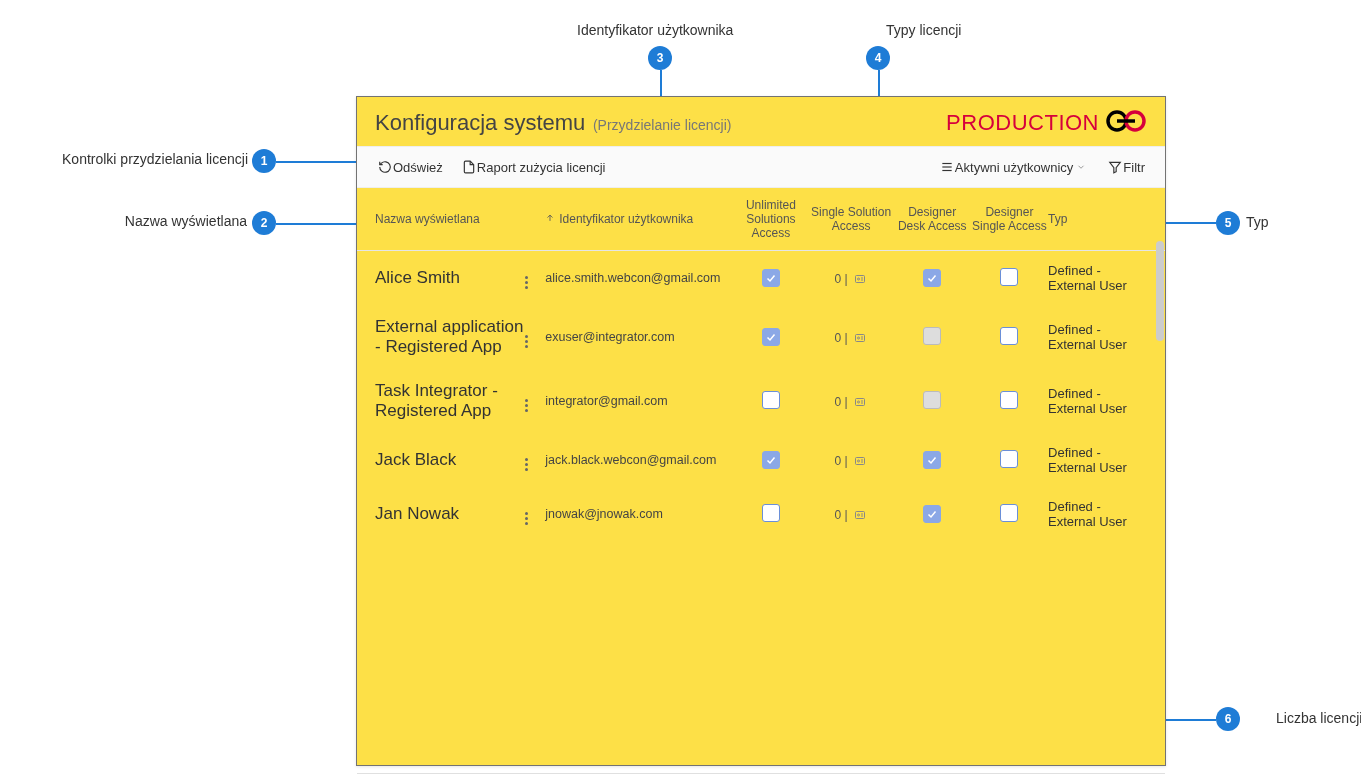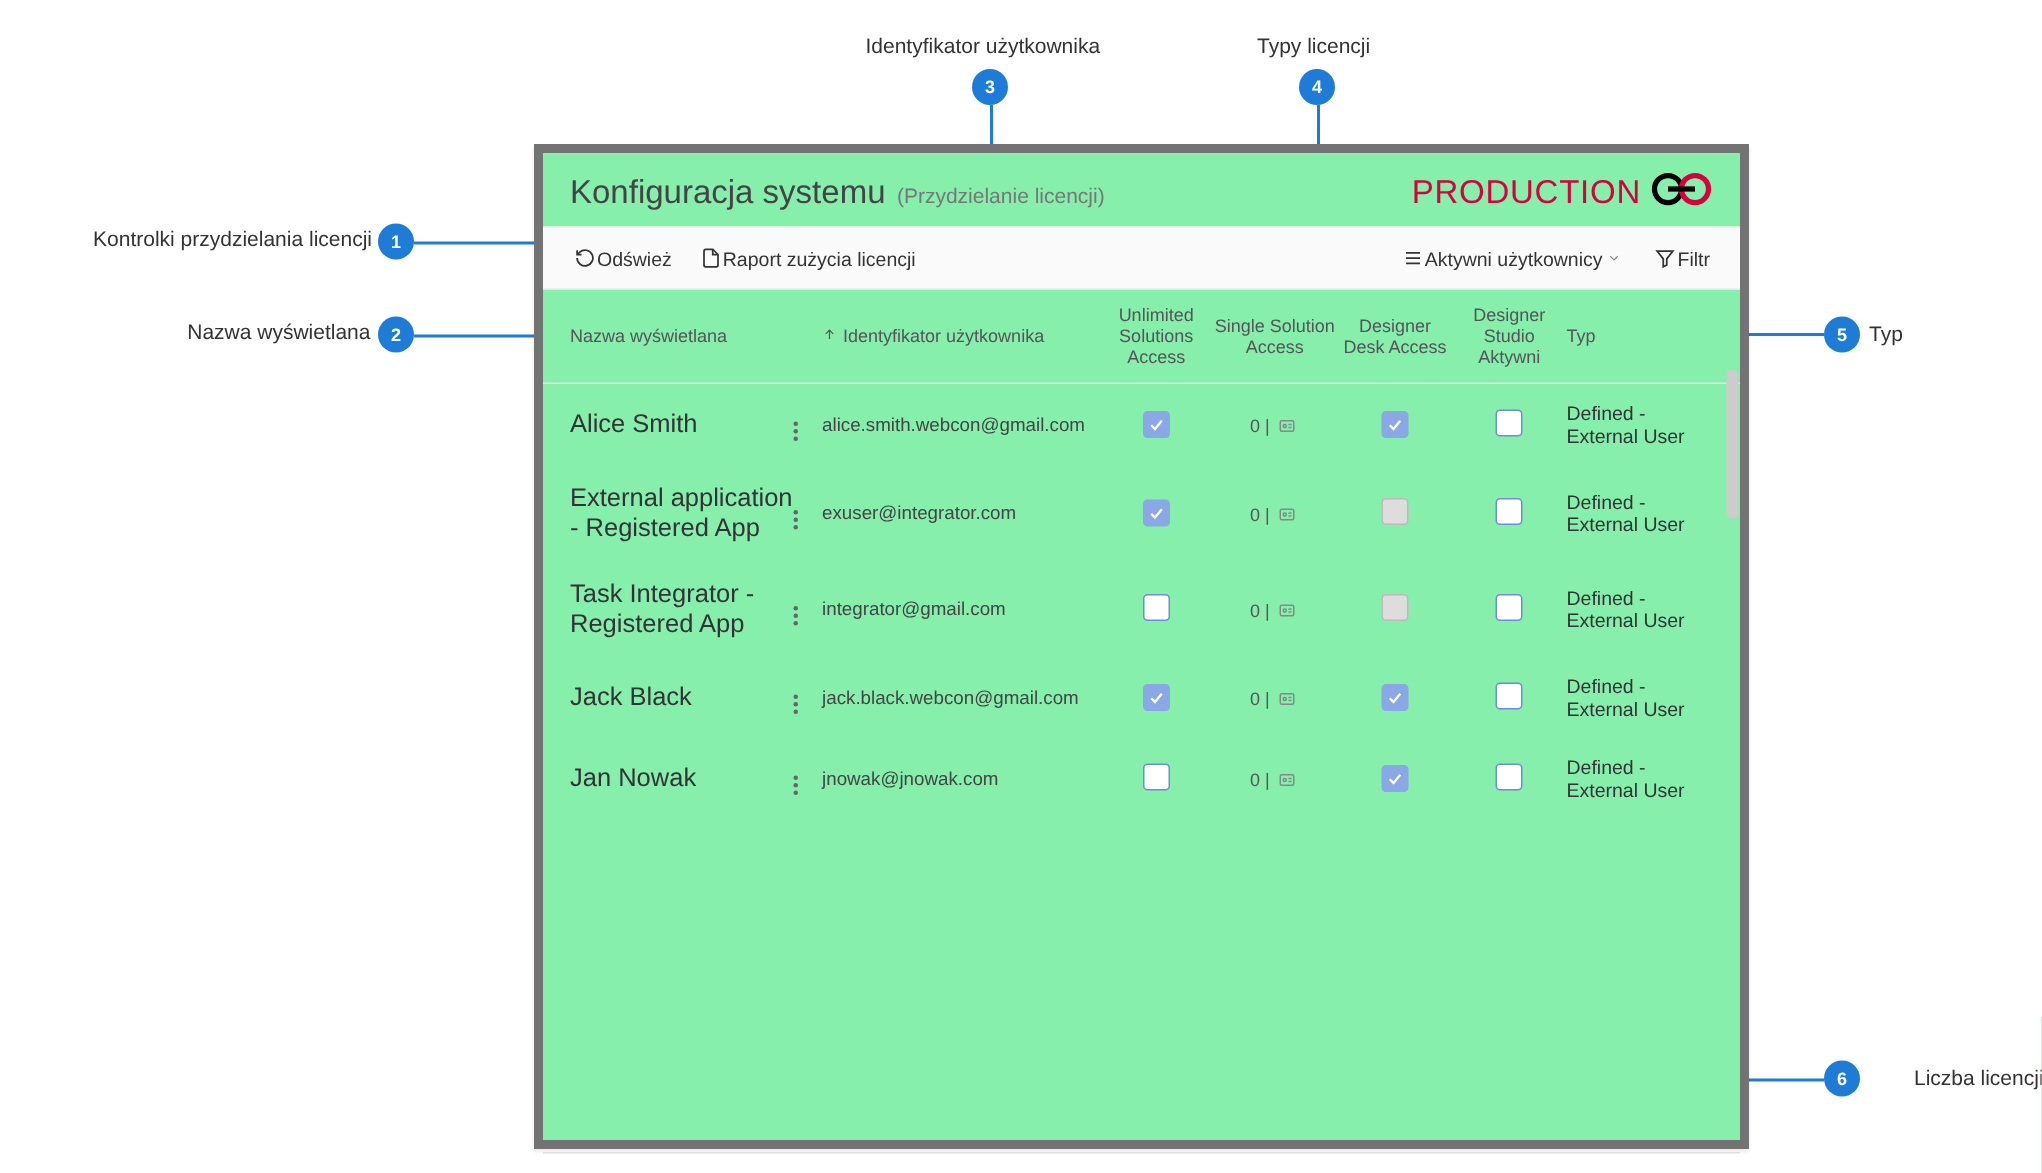--- a/index.html
+++ b/index.html
@@ -33,22 +33,22 @@
 .callout-line {
   position: absolute;
   background: #1e7cd6;
 }
 .panel {
   position: absolute;
   left: 356px;
   top: 96px;
   width: 810px;
   height: 670px;
-  border: 6px solid #737373;
-  background: #86efac;
+  border: 1px solid #737373;
+  background: #fde047;
   box-shadow: 0 1px 3px rgba(0,0,0,0.1);
 }
 .panel-header {
   display: flex;
   justify-content: space-between;
   align-items: center;
   padding: 12px 18px 10px 18px;
 }
 .panel-title {
   font-size: 22px;
@@ -187,21 +187,21 @@
 </style>
 </head>
 <body>
 
 <div class="annotation" style="left:577px; top:22px;"><span>Identyfikator użytkownika</span></div>
 <div class="small-badge" style="position:absolute; left:648px; top:46px;">
     <span>3</span>
   </div>
 <div class="callout-line" style="left:660px; top:70px; width:2px; height:106px;"></div>
 
-<div class="annotation" style="left:838px; top:22px;"><span>Typy licencji</span></div>
+<div class="annotation" style="left:886px; top:22px;"><span>Typy licencji</span></div>
 <div class="small-badge" style="position:absolute; left:866px; top:46px;">
     <span>4</span>
   </div>
 <div class="callout-line" style="left:878px; top:70px; width:2px; height:158px;"></div>
 
 <div class="annotation" style="left:8px; top:151px; text-align:right; width:240px;"><span>Kontrolki przydzielania licencji</span></div>
 <div class="small-badge" style="position:absolute; left:252px; top:149px;">
     <span>1</span>
   </div>
 <div class="callout-line" style="left:276px; top:161px; width:138px; height:2px;"></div>
@@ -298,21 +298,21 @@
               <line x1="12" y1="19" x2="12" y2="5"></line>
               <polyline points="6 11 12 5 18 11"></polyline>
             </svg>
         </span>
         <span>Identyfikator użytkownika</span>
       </span>
     </div>
     <div class="col-lic"><span>Unlimited Solutions Access</span></div>
     <div class="col-single"><span>Single Solution Access</span></div>
     <div class="col-desk"><span>Designer Desk Access</span></div>
-    <div class="col-studio"><span>Designer Studio Aktywni</span></div>
+    <div class="col-studio"><span>Designer Single Access</span></div>
     <div class="col-type"><span>Typ</span></div>
   </div>
 
   <div class="table-wrap">
     <div class="tbody" id="tbody">
         <div class="trow">
     <div class="col-name">Alice Smith</div>
     <div class="col-menu"><span class="kebab">
               <span></span>
               <span></span>

